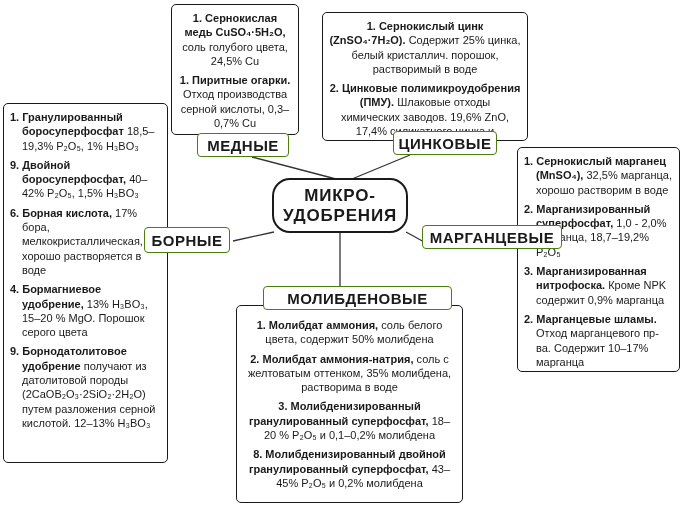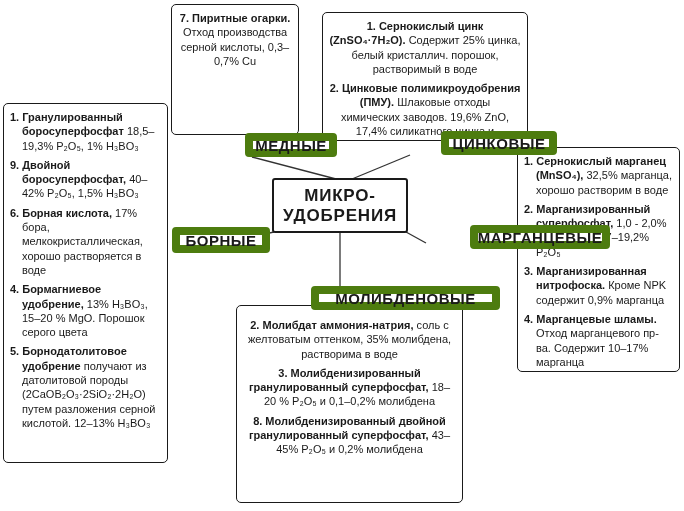--- a/index.html
+++ b/index.html
@@ -36,45 +36,44 @@
   .boron   { left: 3px;   top: 103px; width: 165px; height: 360px; text-align: left; }
   .boron .item, .manganese .item { padding-left: 12px; text-indent: -12px; }
   .copper  { left: 171px; top: 4px;   width: 128px; height: 131px; text-align: center; }
   .zinc    { left: 322px; top: 12px;   width: 206px; height: 129px; text-align: center; }
   .manganese { left: 517px; top: 147px; width: 163px; height: 225px; text-align: left; }
   .molybdenum { left: 236px; top: 305px; width: 227px; height: 198px; text-align: center; padding-top: 12px; }
   .label {
     position: absolute;
     box-sizing: border-box;
     background: #ffffff;
-    border: 8px solid #4d7c0f;
+    border: 1px solid #4d7c0f;
     border-radius: 4px;
     font-weight: bold;
     font-size: 15px;
     text-align: center;
     z-index: 3;
     letter-spacing: 0.5px;
     display: flex;
     align-items: center;
     justify-content: center;
-    margin-left: 48px;
   }
   .label-copper    { left: 197px; top: 133px; width: 92px;  height: 24px; }
-  .label-zinc      { left: 393px; top: 131px; width: 116px; height: 24px; }
-  .label-boron     { left: 124px; top: 227px; width: 98px;  height: 26px; }
+  .label-zinc      { left: 393px; top: 131px; width: 104px; height: 24px; }
+  .label-boron     { left: 144px; top: 227px; width: 86px;  height: 26px; }
   .label-manganese { left: 422px; top: 225px; width: 140px; height: 24px; }
   .label-molybdenum{ left: 263px; top: 286px; width: 189px; height: 24px; }
   .center-node {
     position: absolute;
     left: 272px; top: 178px;
     width: 136px; height: 55px;
     box-sizing: border-box;
     background: #ffffff;
     border: 2.6px solid #1a1a1a;
-    border-radius: 3px;
+    border-radius: 18px;
     z-index: 3;
     display: flex;
     flex-direction: column;
     align-items: center;
     justify-content: center;
     font-weight: bold;
     font-size: 17px;
     letter-spacing: 0.8px;
     line-height: 1.15;
   }
@@ -92,40 +91,42 @@
       <line x1="406" y1="232" x2="426" y2="243"></line>
       <line x1="340" y1="232" x2="340" y2="288"></line>
     </g>
   </svg>
 
   <div class="dbox boron">
     <div class="item"><span class="nm">1. Гранулированный боросуперфосфат</span> <span class="ds">18,5–19,3% P₂O₅, 1% H₃BO₃</span></div>
     <div class="item"><span class="nm">9. Двойной боросуперфосфат,</span> <span class="ds">40–42% P₂O₅, 1,5% H₃BO₃</span></div>
     <div class="item"><span class="nm">6. Борная кислота,</span> <span class="ds">17% бора, мелкокристаллическая, хорошо растворяется в воде</span></div>
     <div class="item"><span class="nm">4. Бормагниевое удобрение,</span> <span class="ds">13% H₃BO₃, 15–20 % MgO. Порошок серого цвета</span></div>
-    <div class="item"><span class="nm">5. Борнодатолитовое удобрение</span> <span class="ds">получают из датолитовой породы (2CaOB₂O₃·2SiO₂·2H₂O) путем разложения серной кислотой. 12–13% H₃BO₃</span></div>
+    <div class="item"><span class="nm">9. Борнодатолитовое удобрение</span> <span class="ds">получают из датолитовой породы (2CaOB₂O₃·2SiO₂·2H₂O) путем разложения серной кислотой. 12–13% H₃BO₃</span></div>
   </div>
 
   <div class="dbox copper">
-    <div class="item"><span class="nm">7. Пиритные огарки.</span> <span class="ds">Отход производства серной кислоты, 0,3–0,7% Cu</span></div>
+    <div class="item"><span class="nm">1. Сернокислая медь CuSO₄·5H₂O,</span> <span class="ds">соль голубого цвета, 24,5% Cu</span></div>
+    <div class="item"><span class="nm">1. Пиритные огарки.</span> <span class="ds">Отход производства серной кислоты, 0,3–0,7% Cu</span></div>
   </div>
 
   <div class="dbox zinc">
     <div class="item"><span class="nm">1. Сернокислый цинк (ZnSO₄·7H₂O).</span> <span class="ds">Содержит 25% цинка, белый кристаллич. порошок, растворимый в воде</span></div>
     <div class="item"><span class="nm">2. Цинковые полимикроудобрения (ПМУ).</span> <span class="ds">Шлаковые отходы химических заводов. 19,6% ZnO, 17,4% силикатного цинка и небольшое количество Al, Cu, Mg, Mn, B, Mo</span></div>
   </div>
 
   <div class="dbox manganese">
     <div class="item"><span class="nm">1. Сернокислый марганец (MnSO₄),</span> <span class="ds">32,5% марганца, хорошо растворим в воде</span></div>
     <div class="item"><span class="nm">2. Марганизированный суперфосфат,</span> <span class="ds">1,0 - 2,0% марганца, 18,7–19,2% P₂O₅</span></div>
     <div class="item"><span class="nm">3. Марганизированная нитрофоска.</span> <span class="ds">Кроме NPK содержит 0,9% марганца</span></div>
-    <div class="item"><span class="nm">4. Марганцевые шламы.</span> <span class="ds">Отход марганцевого пр-ва. Содержит 10–17% марганца</span></div>
+    <div class="item"><span class="nm">2. Марганцевые шламы.</span> <span class="ds">Отход марганцевого пр-ва. Содержит 10–17% марганца</span></div>
   </div>
 
   <div class="dbox molybdenum">
+    <div class="item"><span class="nm">1. Молибдат аммония,</span> <span class="ds">соль белого цвета, содержит 50% молибдена</span></div>
     <div class="item"><span class="nm">2. Молибдат аммония-натрия,</span> <span class="ds">соль с желтоватым оттенком, 35% молибдена, растворима в воде</span></div>
     <div class="item"><span class="nm">3. Молибденизированный гранулированный суперфосфат,</span> <span class="ds">18–20 % P₂O₅ и 0,1–0,2% молибдена</span></div>
     <div class="item"><span class="nm">8. Молибденизированный двойной гранулированный суперфосфат,</span> <span class="ds">43–45% P₂O₅ и 0,2% молибдена</span></div>
   </div>
 
   <div class="label label-copper">МЕДНЫЕ</div>
   <div class="label label-zinc">ЦИНКОВЫЕ</div>
   <div class="label label-boron">БОРНЫЕ</div>
   <div class="label label-manganese">МАРГАНЦЕВЫЕ</div>
   <div class="label label-molybdenum">МОЛИБДЕНОВЫЕ</div>

